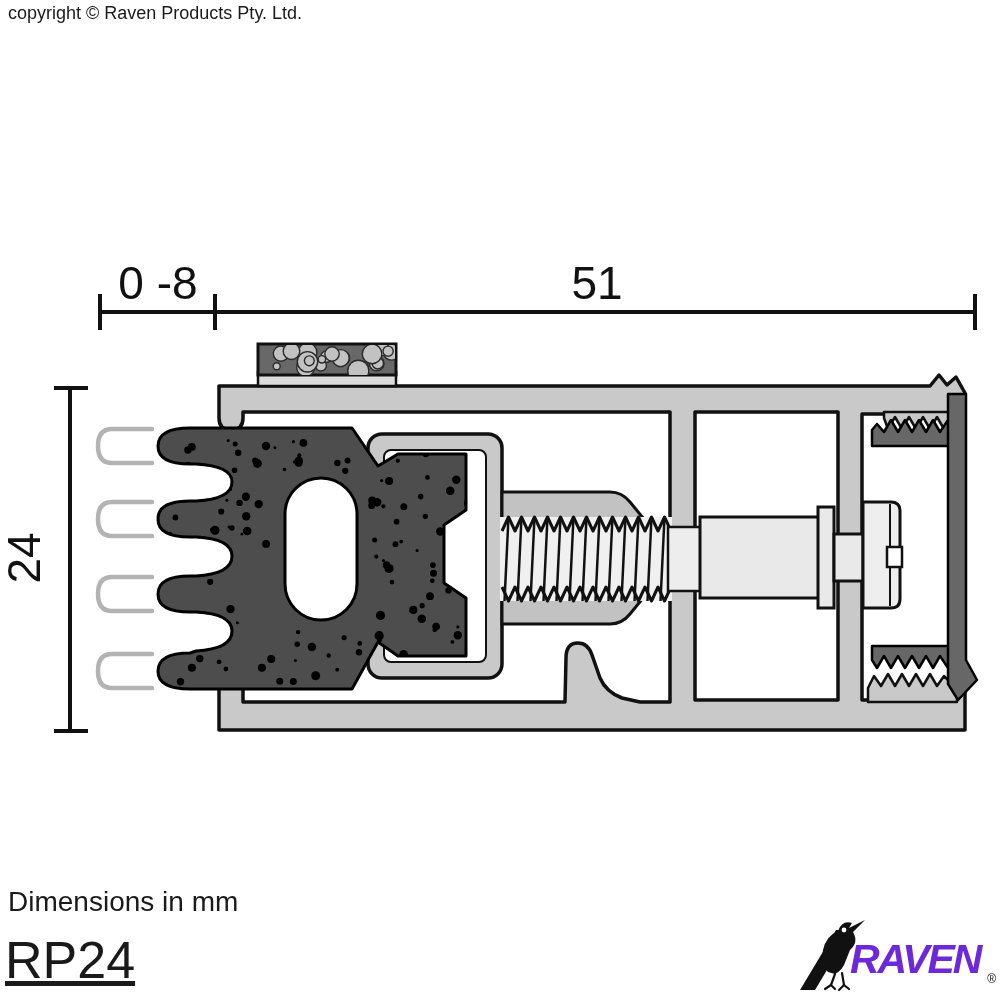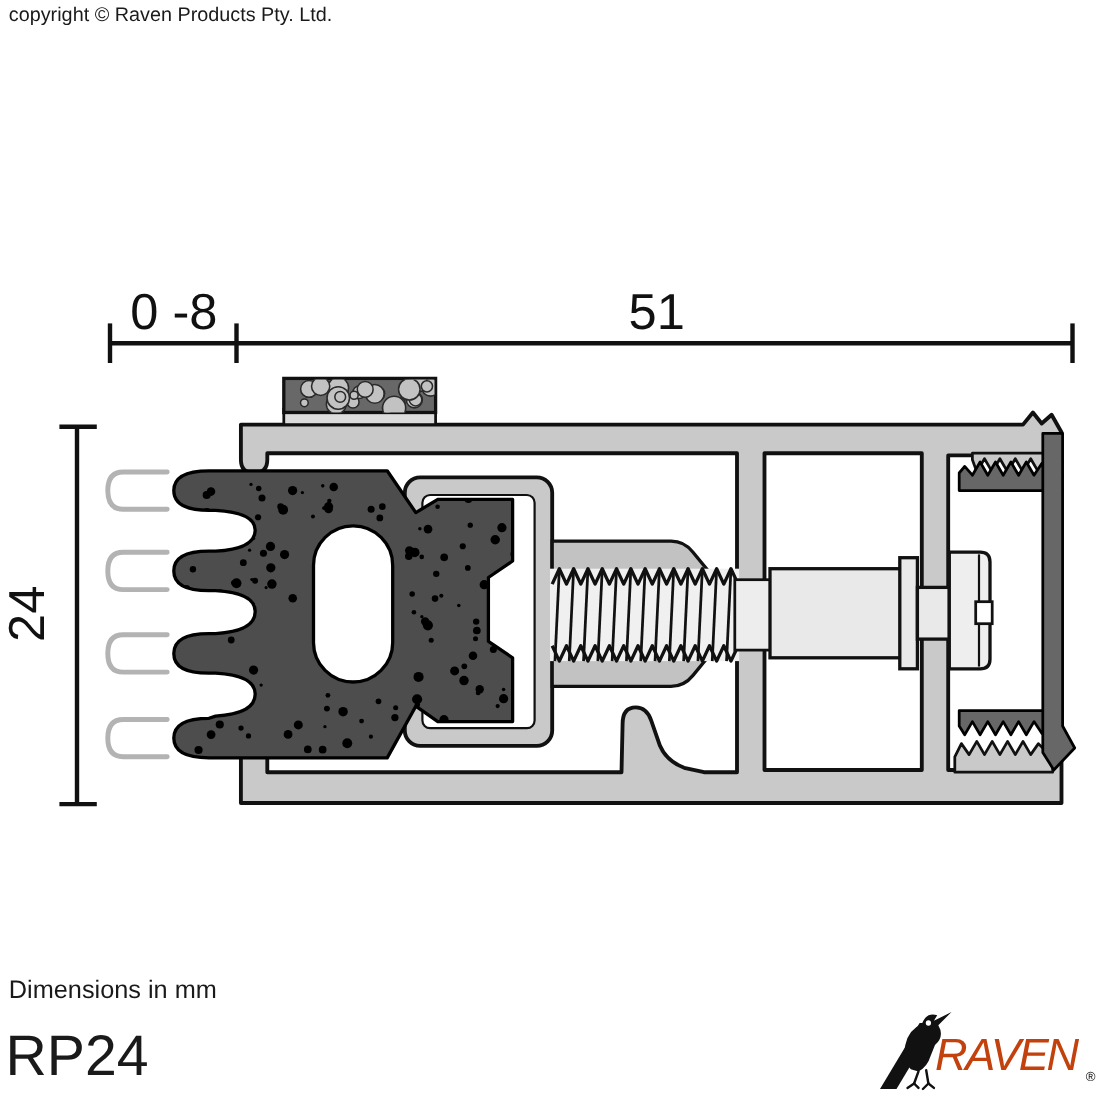--- a/index.html
+++ b/index.html
@@ -2,26 +2,26 @@
 <html><head>
 <meta charset="utf-8">
 <style>
   html,body{margin:0;padding:0;}
   body{
     width:1000px;height:1000px;position:relative;background:#ffffff;
     font-family:"Liberation Sans", sans-serif;color:#1a1a1a;overflow:hidden;
   }
   .abs{position:absolute;}
   #copyright{left:8px;top:3px;font-size:18px;}
-  #units-note{left:8px;top:886px;font-size:23px;text-align:right;}
-  #product-code{left:5px;top:930px;font-size:52px;}
+  #units-note{left:8px;top:886px;font-size:28px;text-align:right;}
+  #product-code{left:5px;top:930px;font-size:52px;text-decoration:underline;}
   #brand{right:12px;bottom:8px;width:190px;height:80px;}
   #brand-name{
     position:absolute;left:52px;top:24px;font-size:41px;font-style:italic;
-    font-weight:400;letter-spacing:-2px;color:#c2410c;
+    font-weight:700;letter-spacing:-2px;color:#6d28d9;
   }
   #brand-reg{position:absolute;right:-8px;bottom:6px;font-size:12px;color:#111;}
   svg text{font-family:"Liberation Sans", sans-serif;}
   .dim-label{font-size:46px;fill:#111;}
 </style>
 </head>
 <body>
 
 <div id="copyright" class="abs">copyright © Raven Products Pty. Ltd.</div>
 

